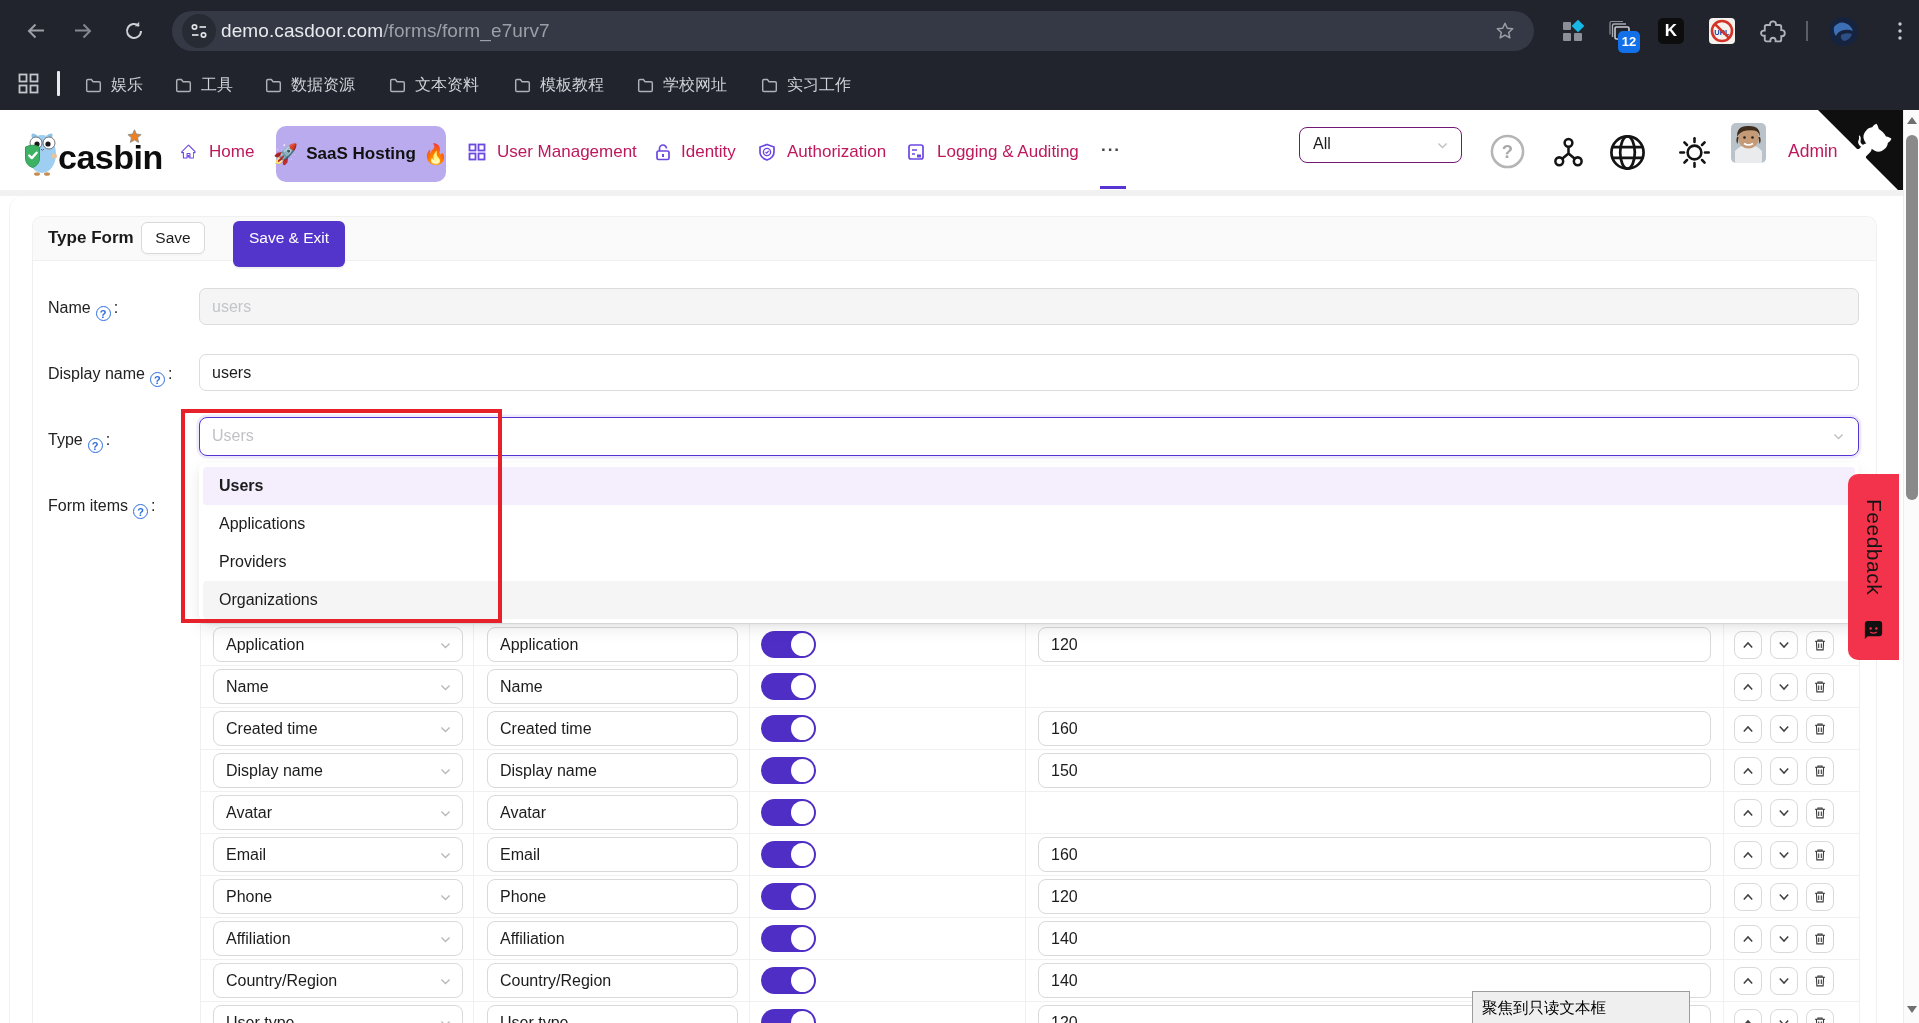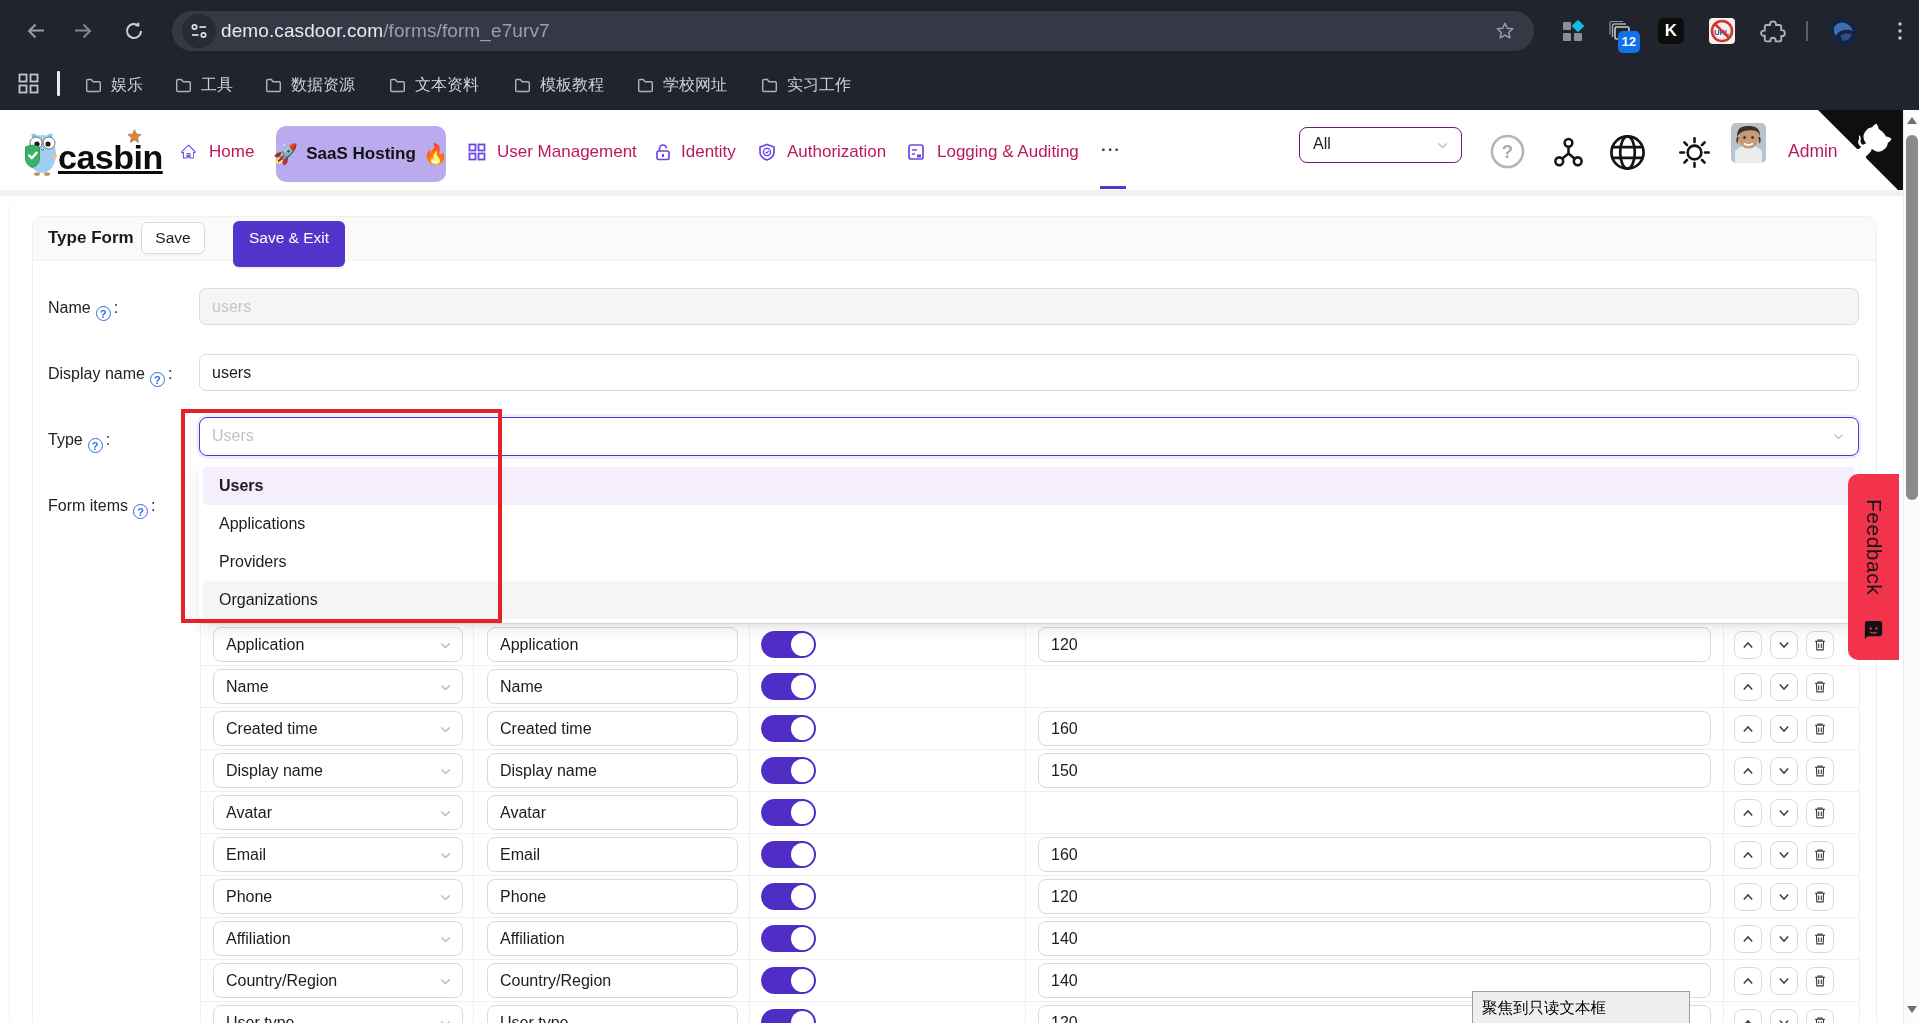--- a/index.html
+++ b/index.html
@@ -200,21 +200,21 @@
     <circle cx="24" cy="11" r="6" fill="#fff" stroke="#555" stroke-width="0.8"></circle>
     <circle cx="12" cy="12" r="2.6" fill="#1a1a1a"></circle>
     <circle cx="23" cy="12" r="2.6" fill="#1a1a1a"></circle>
     <path d="M16 17 l1.5 1.5 l1.5 -1.5" fill="none" stroke="#666" stroke-width="1"></path>
     <ellipse cx="29" cy="24" rx="3" ry="2.5" fill="#e5c39c"></ellipse>
     <ellipse cx="12" cy="42" rx="3" ry="1.8" fill="#c98d52"></ellipse>
     <ellipse cx="22" cy="42" rx="3" ry="1.8" fill="#c98d52"></ellipse>
     <path d="M0.5 15 Q7.5 11.5 14.5 15 L14.5 26 Q14.5 33 7.5 35.5 Q0.5 33 0.5 26 Z" fill="#3db265" stroke="#2e9a52" stroke-width="1"></path>
     <path d="M4.2 23.5 l2.6 2.6 l4.8 -5.4" fill="none" stroke="#fff" stroke-width="2.4" stroke-linecap="round" stroke-linejoin="round"></path>
   </svg>
-  <div class="abs" style="left:58px;top:28px;font-size:34px;font-weight:bold;color:#0d0d0d;letter-spacing:-0.5px;text-decoration:underline;">casbin</div>
+  <div class="abs" style="left:58px;top:28px;font-size:34px;font-weight:bold;color:#0d0d0d;letter-spacing:-0.5px;">casbin</div>
   <svg class="abs" style="left:126px;top:18px" width="17" height="17" viewBox="0 0 24 24">
       <path d="M12 2.5 L14.7 8.6 L21.3 9.3 L16.4 13.8 L17.8 20.3 L12 17 L6.2 20.3 L7.6 13.8 L2.7 9.3 L9.3 8.6 Z" fill="#e98125" stroke="#8c8c8c" stroke-width="1.2"></path>
     </svg>
 
   <svg class="abs" style="left:180px;top:33px" width="17" height="17" viewBox="0 0 1024 1024">
       <path fill="#6c47e2" d="M946.5 505 560.1 118.8a63.84 63.84 0 0 0-90.3 0L83.3 505c-12.3 12.3-18.9 28.6-18.9 46 0 35.3 28.7 64 64 64h43.4V908c0 17.7 14.3 32 32 32H448V716h112v224h244.2c17.7 0 32-14.3 32-32V615h43.4c17 0 33.3-6.7 45.3-18.7 24.9-25 24.9-65.5-.2-90.3zM568 868H456V664h112v204zm217.9-325.7V868H632V640c0-22.1-17.9-40-40-40H432c-22.1 0-40 17.9-40 40v228H238.1V542.3h-96l370-369.7 23.1 23.1L882 542.3h-96.1z"></path>
     </svg>
   <div class="abs navtxt" style="left:209px;top:32px">Home</div>
   <div id="saas">
       <span style="font-size:20px">🚀</span>

